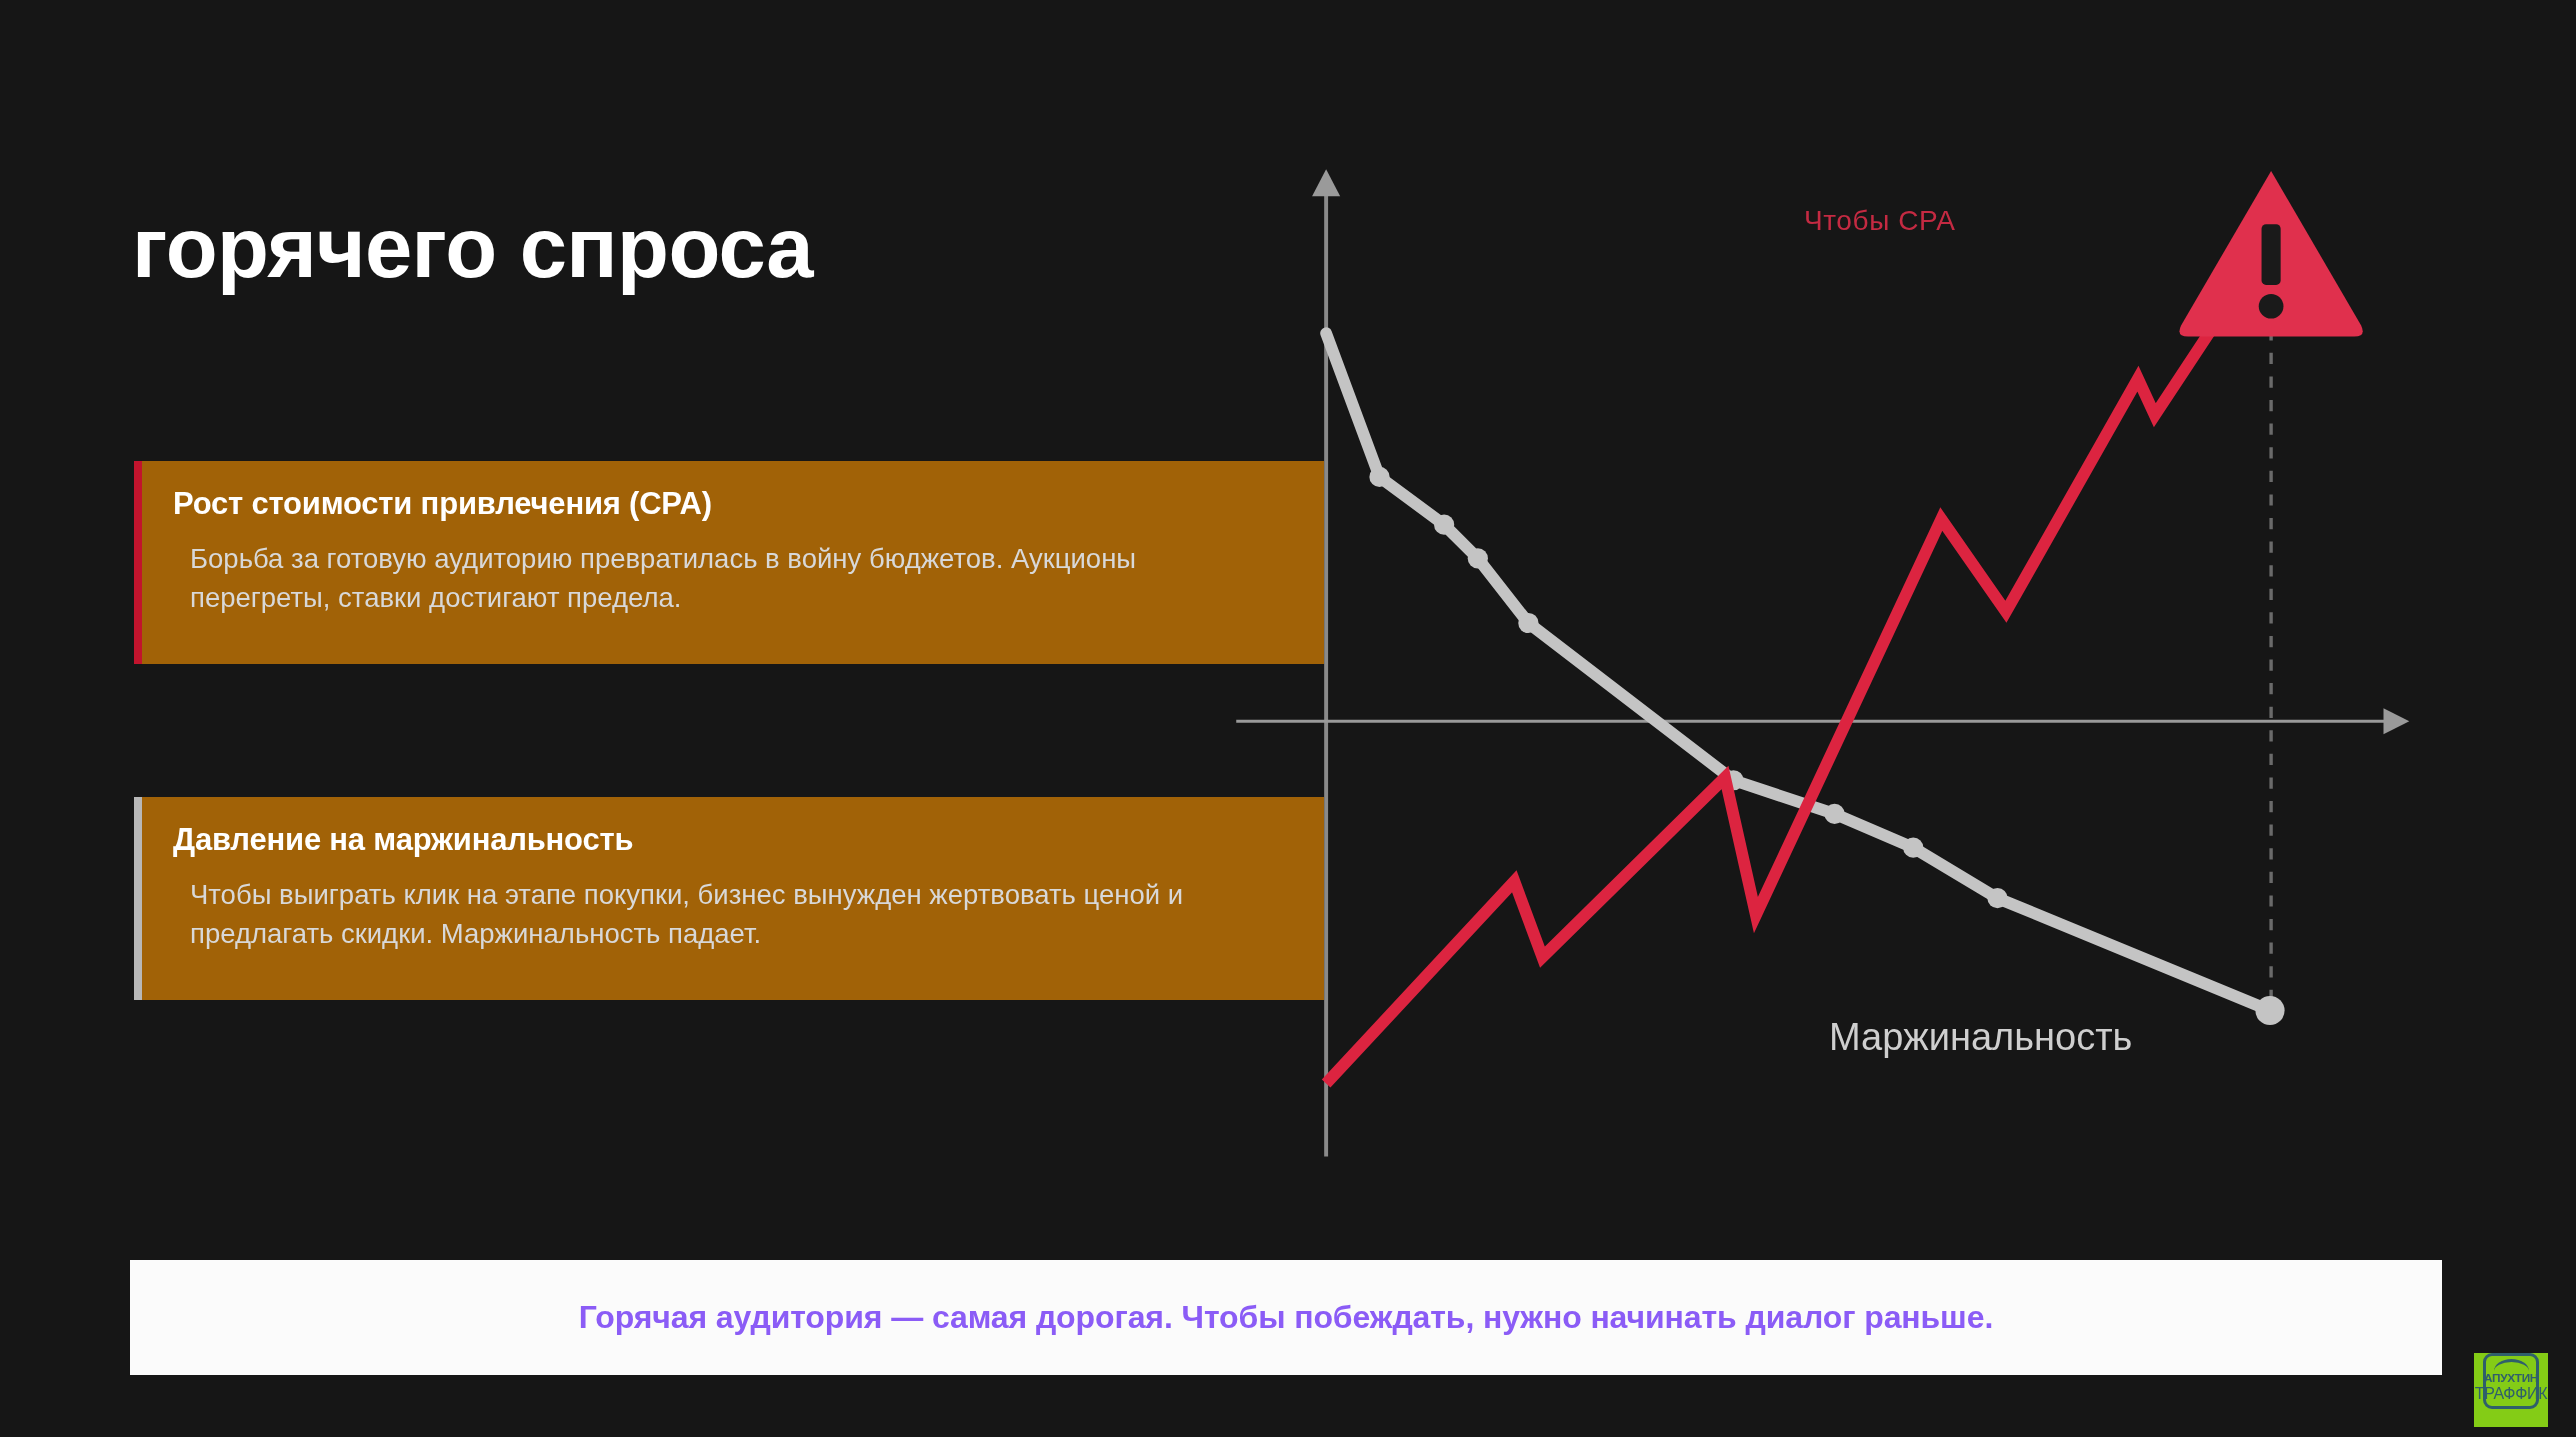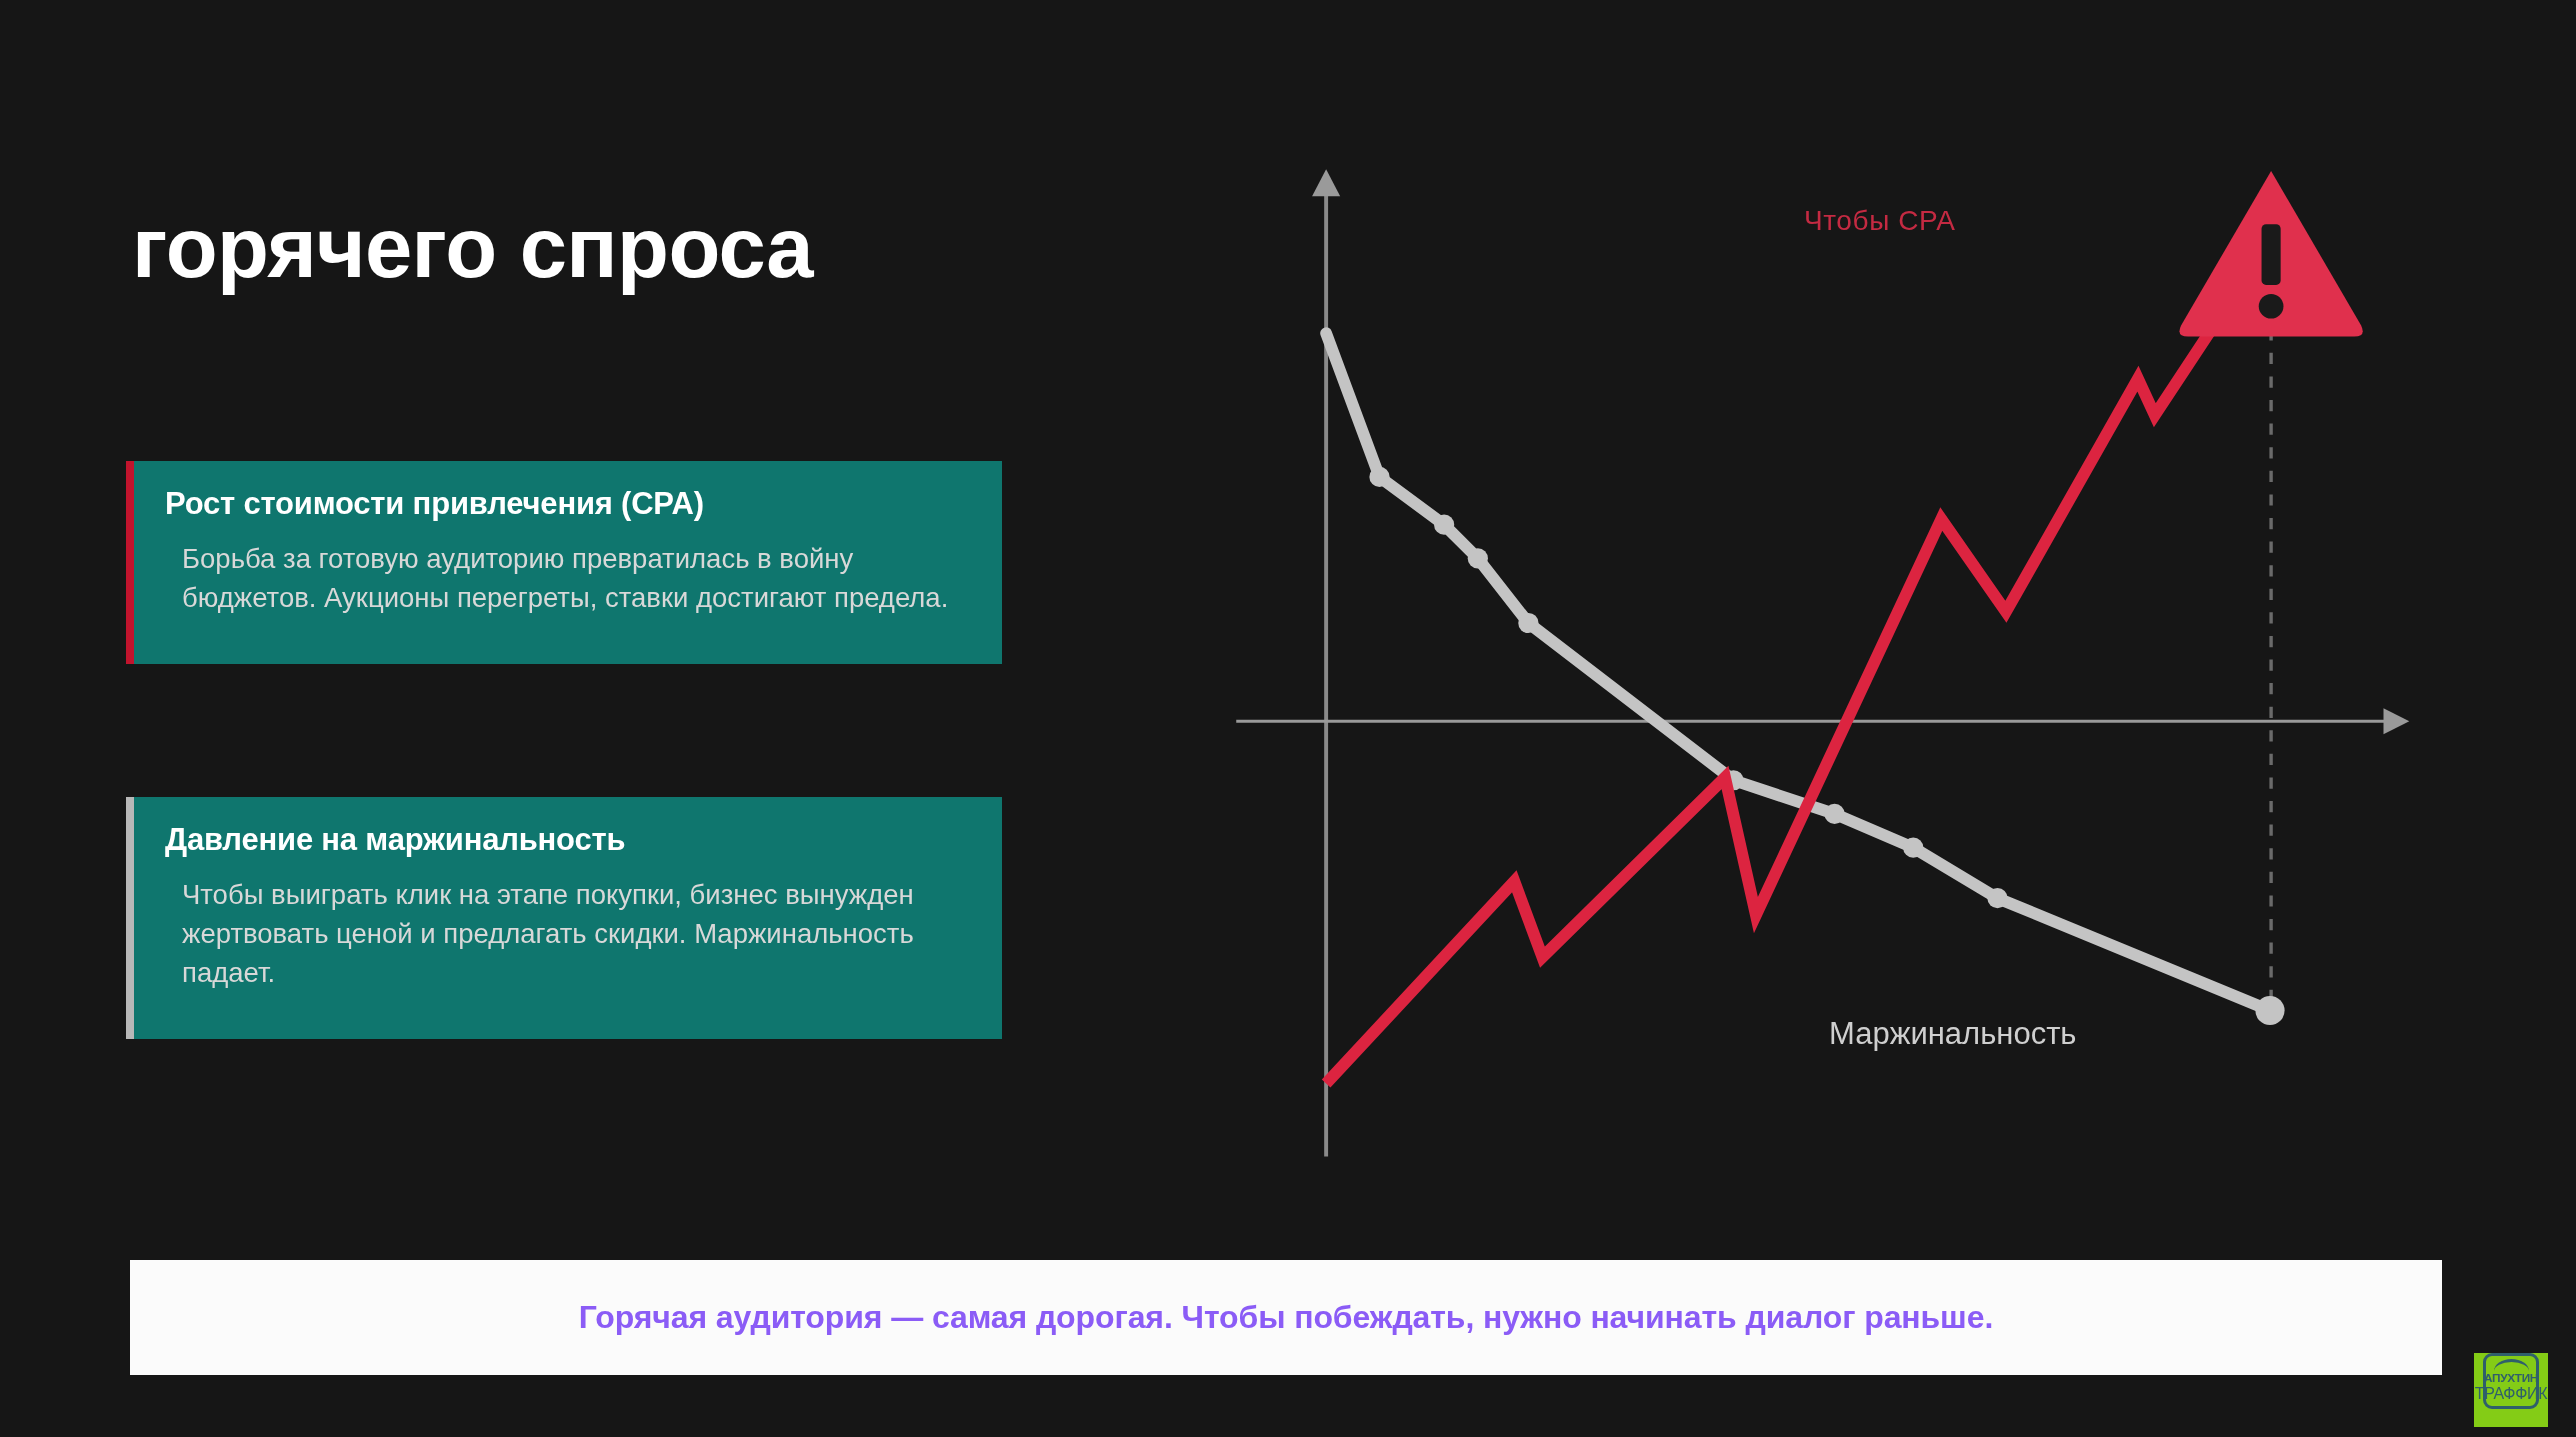--- a/index.html
+++ b/index.html
@@ -13,22 +13,22 @@
 
   
   .title{
     position:absolute;left:132px;top:140px;width:1067px;
     color:#ffffff;font-weight:700;font-size:85px;line-height:1.20;
     letter-spacing:-0.6px;
   }
   .title .l2{display:block;}
 
   .card{
-    position:absolute;left:126px;width:876px;
-    background:#0f766e;
+    position:absolute;left:134px;width:1190px;
+    background:#a16207;
   }
   .card .bar{
     position:absolute;left:0;top:0;bottom:0;width:8.4px;
   }
   .card-inner{padding:26px 34px 30px 39px;}
   .card h3{
     margin:0 0 14.6px 0;color:#ffffff;font-size:31px;font-weight:700;
     line-height:1.12;letter-spacing:-0.2px;
   }
   .card p{
@@ -47,21 +47,21 @@
   .line-margin{fill:none;stroke:#c4c4c4;stroke-width:21;stroke-linejoin:round;stroke-linecap:round;}
   .dashed{stroke:#6a6a6a;stroke-width:6;stroke-dasharray:20 22;fill:none;}
   .tri{fill:#e0304d;}
   .tri-mark{fill:#1a1a1a;}
   .lbl-cpa{
     position:absolute;left:579px;top:65px;color:#c42a42;
     font-size:28px;letter-spacing:0.6px;font-weight:400;white-space:nowrap;
   }
   .lbl-margin{
     position:absolute;left:604px;top:876px;color:#cfcfcf;
-    font-size:31px;font-weight:400;white-space:nowrap;
+    font-size:38px;font-weight:400;white-space:nowrap;
   }
 
   
   .banner{
     position:absolute;left:130px;top:1260px;width:2312px;height:115px;
     background:#fbfbfb;display:flex;align-items:center;justify-content:center;
   }
   .banner span{
     color:#8b5cf6;font-size:32px;font-weight:700;letter-spacing:-0.1px;
     text-align:center;

